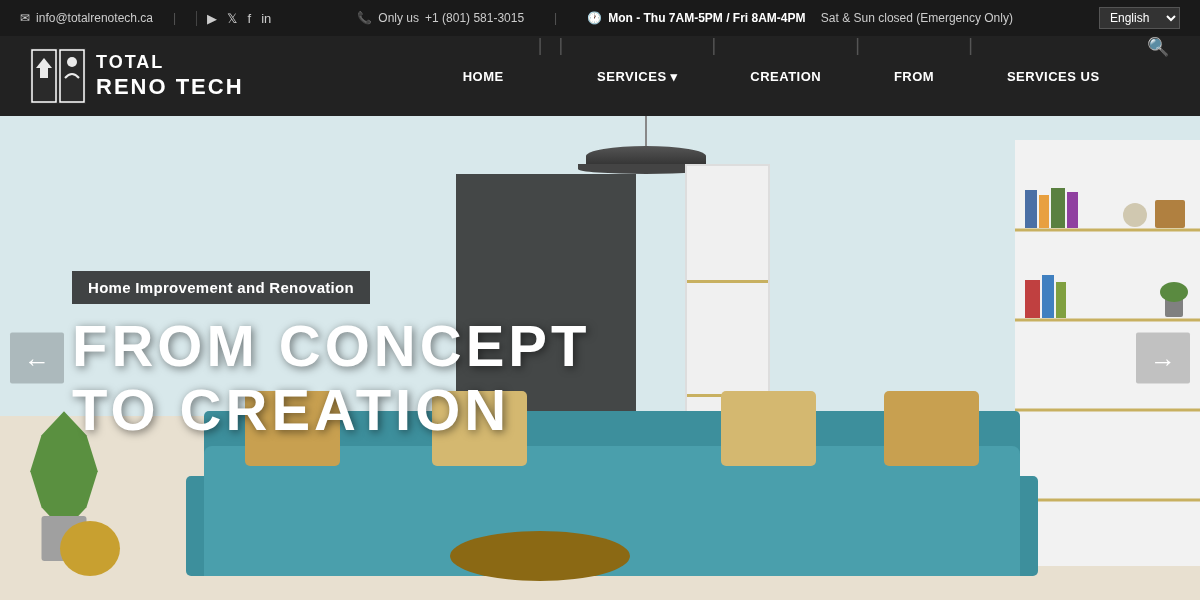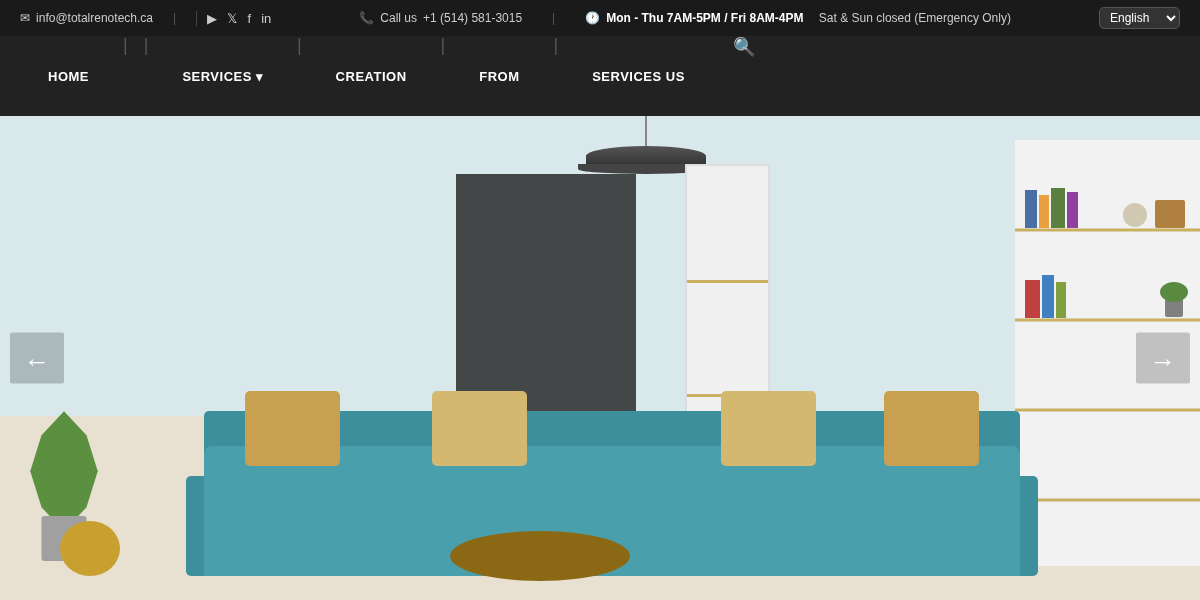--- a/index.html
+++ b/index.html
@@ -60,21 +60,21 @@
       display: flex;
       align-items: center;
     }
     .lang-select {
       background: #333;
       color: #fff;
       border: 1px solid #555;
       padding: 2px 6px;
       font-size: 12px;
       cursor: pointer;
-      border-radius: 5px;
+      border-radius: 0;
     }
     .separator {
       color: #555;
       margin: 0 6px;
     }
 
     
     .navbar {
       background: #222222;
       display: flex;
@@ -423,40 +423,58 @@
     <div class="top-bar-socials">
       <a href="#">▶</a>
       <a href="#">𝕏</a>
       <a href="#">f</a>
       <a href="#">in</a>
     </div>
   </div>
   <div class="top-bar-center">
     <div class="top-bar-phone">
       <span>📞</span>
-      <span>Call us</span>
-      <span>+1 (514) 581-3015</span>
+      <span>Only us</span>
+      <span>+1 (801) 581-3015</span>
     </div>
     <span class="separator">|</span>
     <div class="top-bar-hours">
       <span>🕐</span>
       <span class="highlight">Mon - Thu 7AM-5PM / Fri 8AM-4PM</span>
       &nbsp;
       <span>Sat &amp; Sun closed (Emergency Only)</span>
     </div>
   </div>
   <div class="top-bar-right">
     <select class="lang-select">
       <option>English</option>
       <option>Français</option>
     </select>
   </div>
 </div>
 
 <nav class="navbar">
+  <div class="logo-area">
+
+    <svg class="logo-icon" viewBox="0 0 56 56" fill="none" xmlns="http://www.w3.org/2000/svg">
+      <rect width="56" height="56" fill="#2a2a2a"></rect>
+      <rect x="2" y="2" width="24" height="52" fill="none" stroke="#fff" stroke-width="1.5"></rect>
+      <rect x="30" y="2" width="24" height="52" fill="none" stroke="#fff" stroke-width="1.5"></rect>
+
+      <polygon points="14,10 6,20 22,20" fill="white" opacity="0.9"></polygon>
+      <rect x="10" y="20" width="8" height="10" fill="white" opacity="0.9"></rect>
+
+      <circle cx="42" cy="14" r="5" fill="white" opacity="0.9"></circle>
+      <path d="M35 30 Q42 22 49 30" stroke="white" stroke-width="2" fill="none" opacity="0.9"></path>
+    </svg>
+    <div class="logo-text">
+      <div class="total">TOTAL</div>
+      <div class="reno-tech">RENO TECH</div>
+    </div>
+  </div>
 
   <ul class="nav-links">
     <li>
       <a href="#">HOME</a>
     </li>
     <li class="nav-separator">|</li>
     <li class="nav-separator">|</li>
     <li>
       <a href="#">
         <span>SERVICES</span>
@@ -535,16 +553,23 @@
       <div class="cushion cushion-2"></div>
       <div class="cushion cushion-3"></div>
       <div class="cushion cushion-4"></div>
     </div>
 
     <div class="coffee-table"></div>
 
     <div class="stool"></div>
   </div>
 
+  <div class="hero-text">
+    <div class="hero-subtitle">Home Improvement and Renovation</div>
+    <div class="hero-title">
+      <div>FROM CONCEPT</div>
+      <div>TO CREATION</div>
+    </div>
+  </div>
 
   <div class="nav-arrow nav-arrow-left">←</div>
   <div class="nav-arrow nav-arrow-right">→</div>
 </div>
 
 </body></html>

